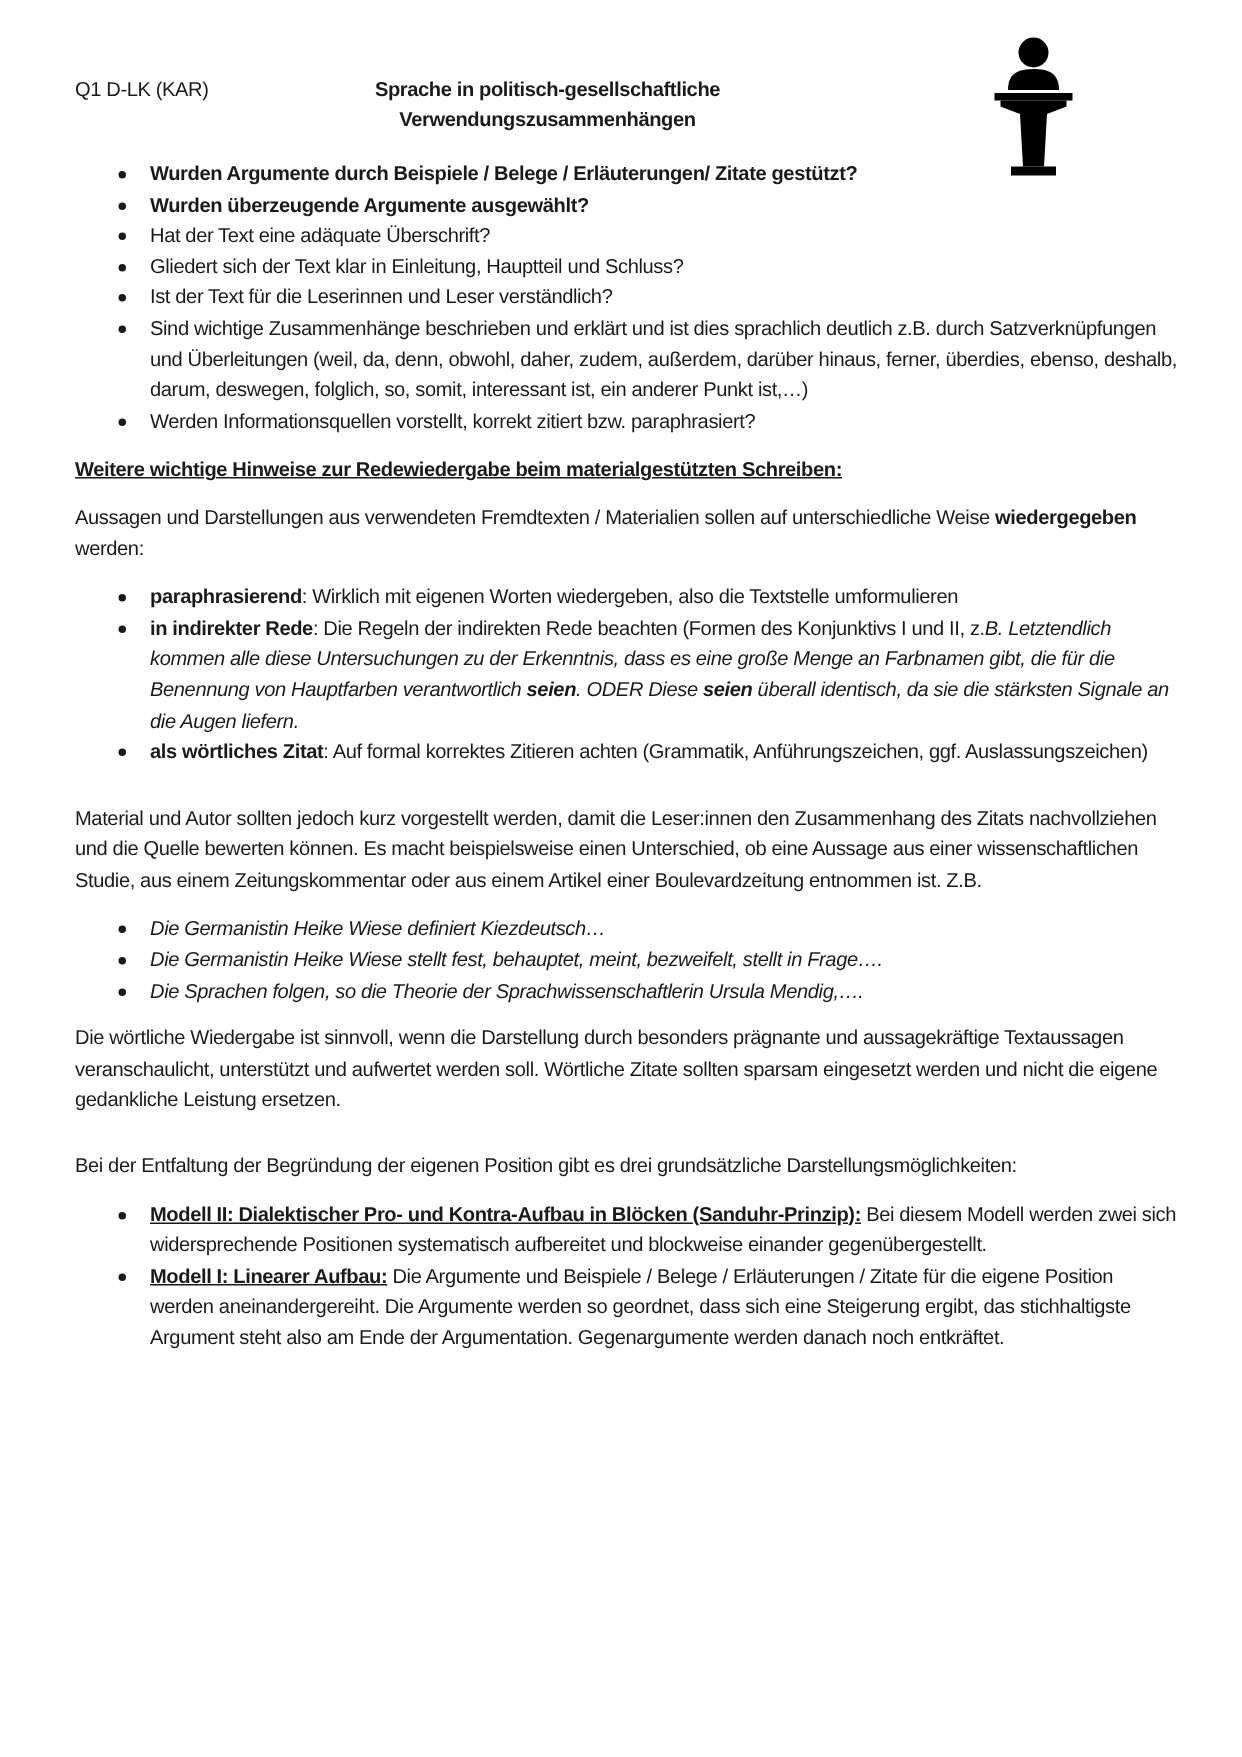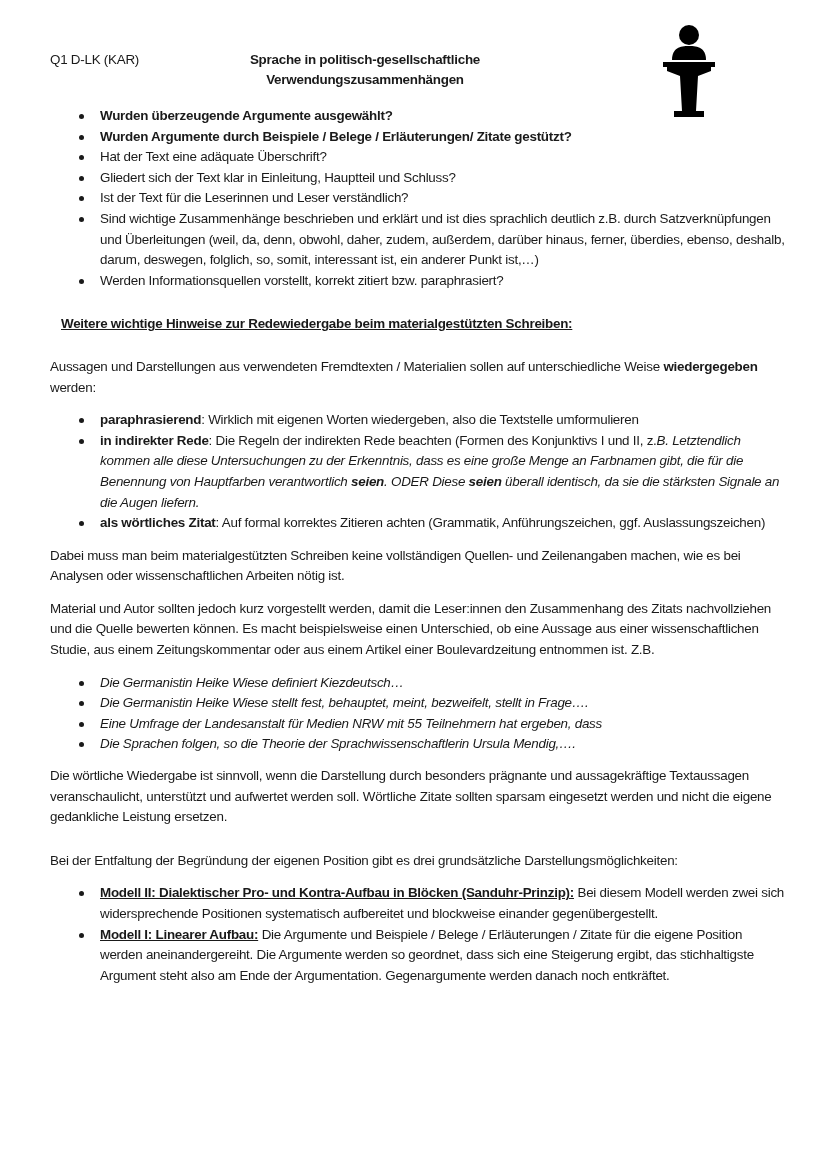--- a/index.html
+++ b/index.html
@@ -71,21 +71,21 @@
       height: 5px;
       border-radius: 50%;
       background: #1a1a1a;
     }
     .b { font-weight: bold; }
     .i { font-style: italic; }
     .u { text-decoration: underline; }
     .heading {
       font-weight: bold;
       text-decoration: underline;
-      margin: 11px;
+      margin: 0;
     }
     p { margin: 0; }
     .gap-s { height: 11px; }
     .gap-m { height: 12px; }
   </style>
 </head>
 <body>
 
 <div class="page">
 
@@ -100,22 +100,22 @@
     <circle cx="29" cy="11" r="10" fill="#000"></circle>
     <path d="M12 36 C12 24 20 22 29 22 C38 22 46 24 46 36 Z" fill="#000"></path>
     <rect x="3" y="38" width="52" height="5" fill="#000"></rect>
     <path d="M7 43 L51 43 L51 47 L38 52 L36 87 L22 87 L20 52 L7 47 Z" fill="#000"></path>
     <rect x="14" y="87" width="30" height="6" fill="#000"></rect>
   </svg>
 
   <div class="content">
 
     <ul>
+      <li class="b">Wurden Argumente durch Beispiele / Belege / Erläuterungen/ Zitate gestützt?</li>
       <li class="b">Wurden überzeugende Argumente ausgewählt?</li>
-      <li class="b">Wurden Argumente durch Beispiele / Belege / Erläuterungen/ Zitate gestützt?</li>
       <li>Hat der Text eine adäquate Überschrift?</li>
       <li>Gliedert sich der Text klar in Einleitung, Hauptteil und Schluss?</li>
       <li>Ist der Text für die Leserinnen und Leser verständlich?</li>
       <li>Sind wichtige Zusammenhänge beschrieben und erklärt und ist dies sprachlich deutlich z.B. durch Satzverknüpfungen und Überleitungen (weil, da, denn, obwohl, daher, zudem, außerdem, darüber hinaus, ferner, überdies, ebenso, deshalb, darum, deswegen, folglich, so, somit, interessant ist, ein anderer Punkt ist,…)</li>
       <li>Werden Informationsquellen vorstellt, korrekt zitiert bzw. paraphrasiert?</li>
     </ul>
 
     <div class="gap-m"></div>
     <p class="heading">Weitere wichtige Hinweise zur Redewiedergabe beim materialgestützten Schreiben:</p>
     <div class="gap-s"></div>
@@ -124,29 +124,27 @@
 
     <div class="gap-m"></div>
 
     <ul>
       <li><span class="b">paraphrasierend</span><span>: Wirklich mit eigenen Worten wiedergeben, also die Textstelle umformulieren</span></li>
       <li><span class="b">in indirekter Rede</span><span>: Die Regeln der indirekten Rede beachten (Formen des Konjunktivs I und II, z.</span><span class="i">B. Letztendlich kommen alle diese Untersuchungen zu der Erkenntnis, dass es eine große Menge an Farbnamen gibt, die für die Benennung von Hauptfarben verantwortlich </span><span class="i b">seien</span><span class="i">. ODER Diese </span><span class="i b">seien</span><span class="i"> überall identisch, da sie die stärksten Signale an die Augen liefern.</span></li>
       <li><span class="b">als wörtliches Zitat</span><span>: Auf formal korrektes Zitieren achten (Grammatik, Anführungszeichen, ggf. Auslassungszeichen)</span></li>
     </ul>
 
     <div class="gap-m"></div>
-    <p>Dabei muss man beim materialgestützten Schreiben keine vollständigen Quellen- und Zeilenangaben machen, wie es bei Analysen oder wissenschaftlichen Arbeiten nötig ist.</p>
     <div class="gap-m"></div>
     <p>Material und Autor sollten jedoch kurz vorgestellt werden, damit die Leser:innen den Zusammenhang des Zitats nachvollziehen und die Quelle bewerten können. Es macht beispielsweise einen Unterschied, ob eine Aussage aus einer wissenschaftlichen Studie, aus einem Zeitungskommentar oder aus einem Artikel einer Boulevardzeitung entnommen ist. Z.B.</p>
     <div class="gap-m"></div>
 
     <ul>
       <li class="i">Die Germanistin Heike Wiese definiert Kiezdeutsch…</li>
       <li class="i">Die Germanistin Heike Wiese stellt fest, behauptet, meint, bezweifelt, stellt in Frage….</li>
-      <li class="i">Eine Umfrage der Landesanstalt für Medien NRW mit 55 Teilnehmern hat ergeben, dass</li>
       <li class="i">Die Sprachen folgen, so die Theorie der Sprachwissenschaftlerin Ursula Mendig,….</li>
     </ul>
 
     <div class="gap-s"></div>
     <p>Die wörtliche Wiedergabe ist sinnvoll, wenn die Darstellung durch besonders prägnante und aussagekräftige Textaussagen veranschaulicht, unterstützt und aufwertet werden soll. Wörtliche Zitate sollten sparsam eingesetzt werden und nicht die eigene gedankliche Leistung ersetzen.</p>
 
     <div class="gap-m"></div>
     <div class="gap-s"></div>
     <p>Bei der Entfaltung der Begründung der eigenen Position gibt es drei grundsätzliche Darstellungsmöglichkeiten:</p>
     <div class="gap-m"></div>

